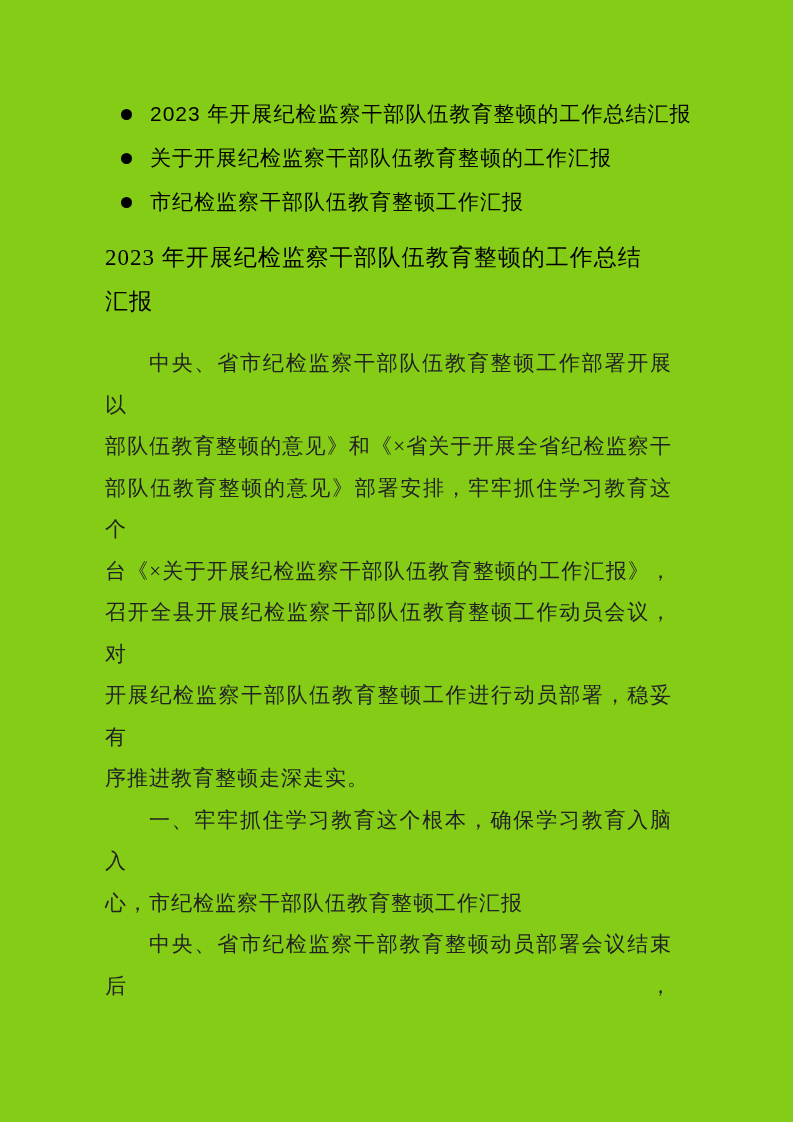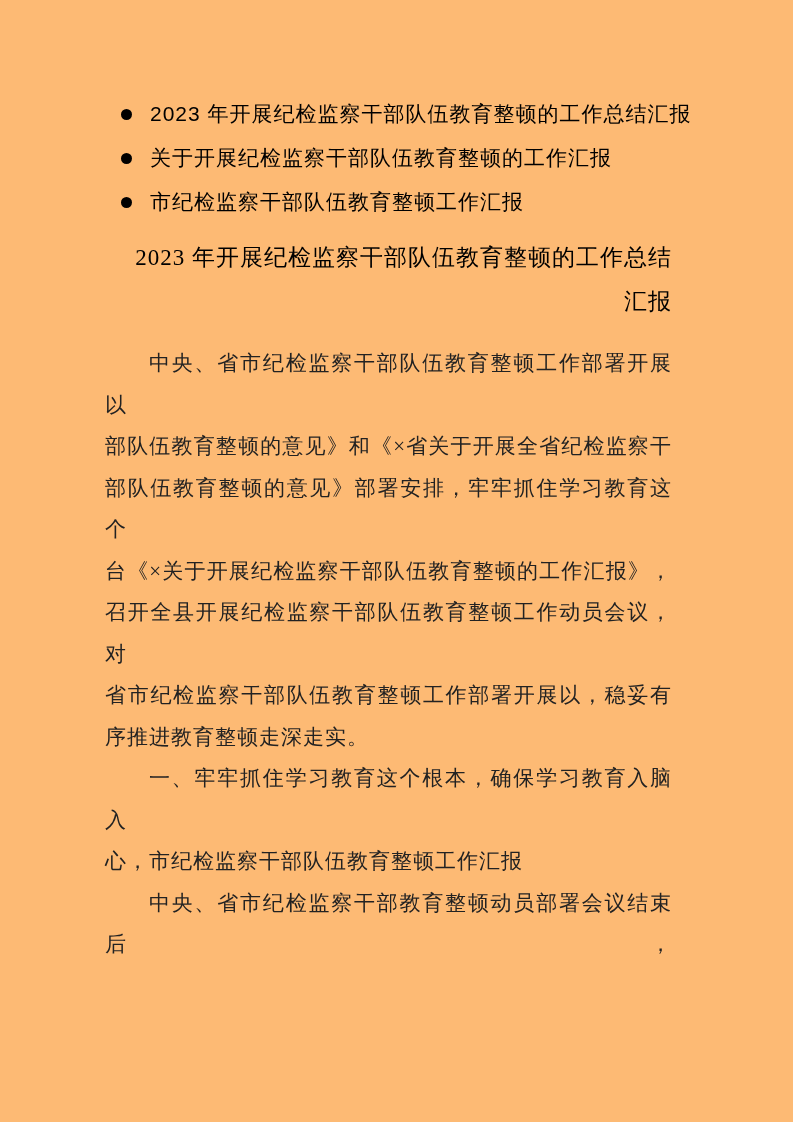--- a/index.html
+++ b/index.html
@@ -4,21 +4,21 @@
 <style>
   html, body {
     margin: 0;
     padding: 0;
     background: #ffffff;
   }
   .page {
     position: relative;
     width: 793px;
     height: 1122px;
-    background: #fdba74;
+    background: #84cc16;
     overflow: hidden;
   }
   
   .doc-list {
     position: absolute;
     left: 121px;
     top: 92px;
     width: 565px;
     margin: 0;
     padding: 0;
@@ -48,21 +48,21 @@
     position: absolute;
     left: 105px;
     top: 236px;
     width: 567px;
     margin: 0;
     font-family: "Liberation Serif", serif;
     font-weight: 400;
     font-size: 23px;
     line-height: 44px;
     letter-spacing: 1px;
-    text-align: right;
+    text-align: left;
     color: #000000;
   }
   .title-line { display: block; }
   
   .doc-body {
     position: absolute;
     left: 105px;
     top: 343px;
     width: 567px;
     font-family: "Liberation Serif", serif;
@@ -104,20 +104,20 @@
     <span class="title-line">汇报</span>
   </h1>
 
   <div class="doc-body">
 
   <div class="body-line first">中央、省市纪检监察干部队伍教育整顿工作部署开展以</div>
       <div class="body-line">部队伍教育整顿的意见》和《×省关于开展全省纪检监察干</div>
       <div class="body-line">部队伍教育整顿的意见》部署安排，牢牢抓住学习教育这个</div>
       <div class="body-line">台《×关于开展纪检监察干部队伍教育整顿的工作汇报》，</div>
       <div class="body-line">召开全县开展纪检监察干部队伍教育整顿工作动员会议，对</div>
-      <div class="body-line">省市纪检监察干部队伍教育整顿工作部署开展以，稳妥有</div>
+      <div class="body-line">开展纪检监察干部队伍教育整顿工作进行动员部署，稳妥有</div>
       <div class="body-line last">序推进教育整顿走深走实。</div>
       <div class="body-line first">一、牢牢抓住学习教育这个根本，确保学习教育入脑入</div>
       <div class="body-line last">心，市纪检监察干部队伍教育整顿工作汇报</div>
       <div class="body-line first">中央、省市纪检监察干部教育整顿动员部署会议结束后，</div>
     </div>
 
 </div>
 
 </body></html>

